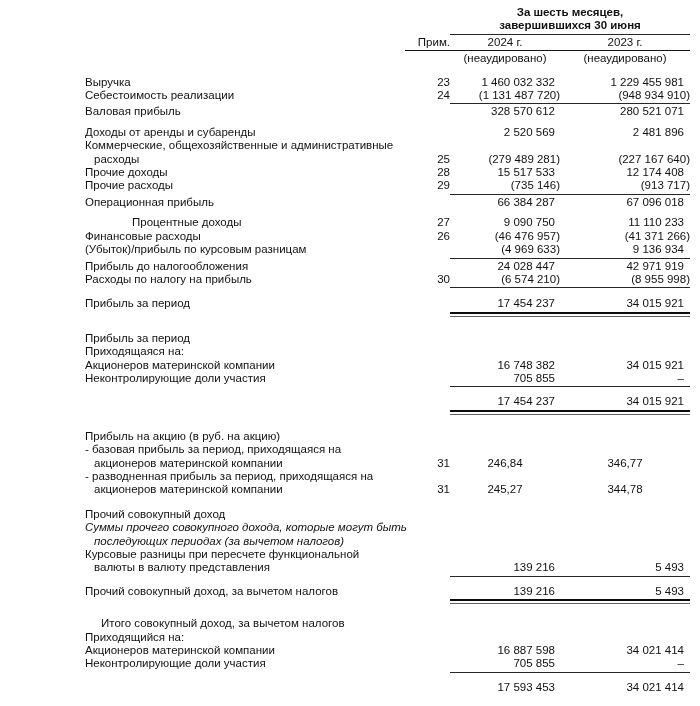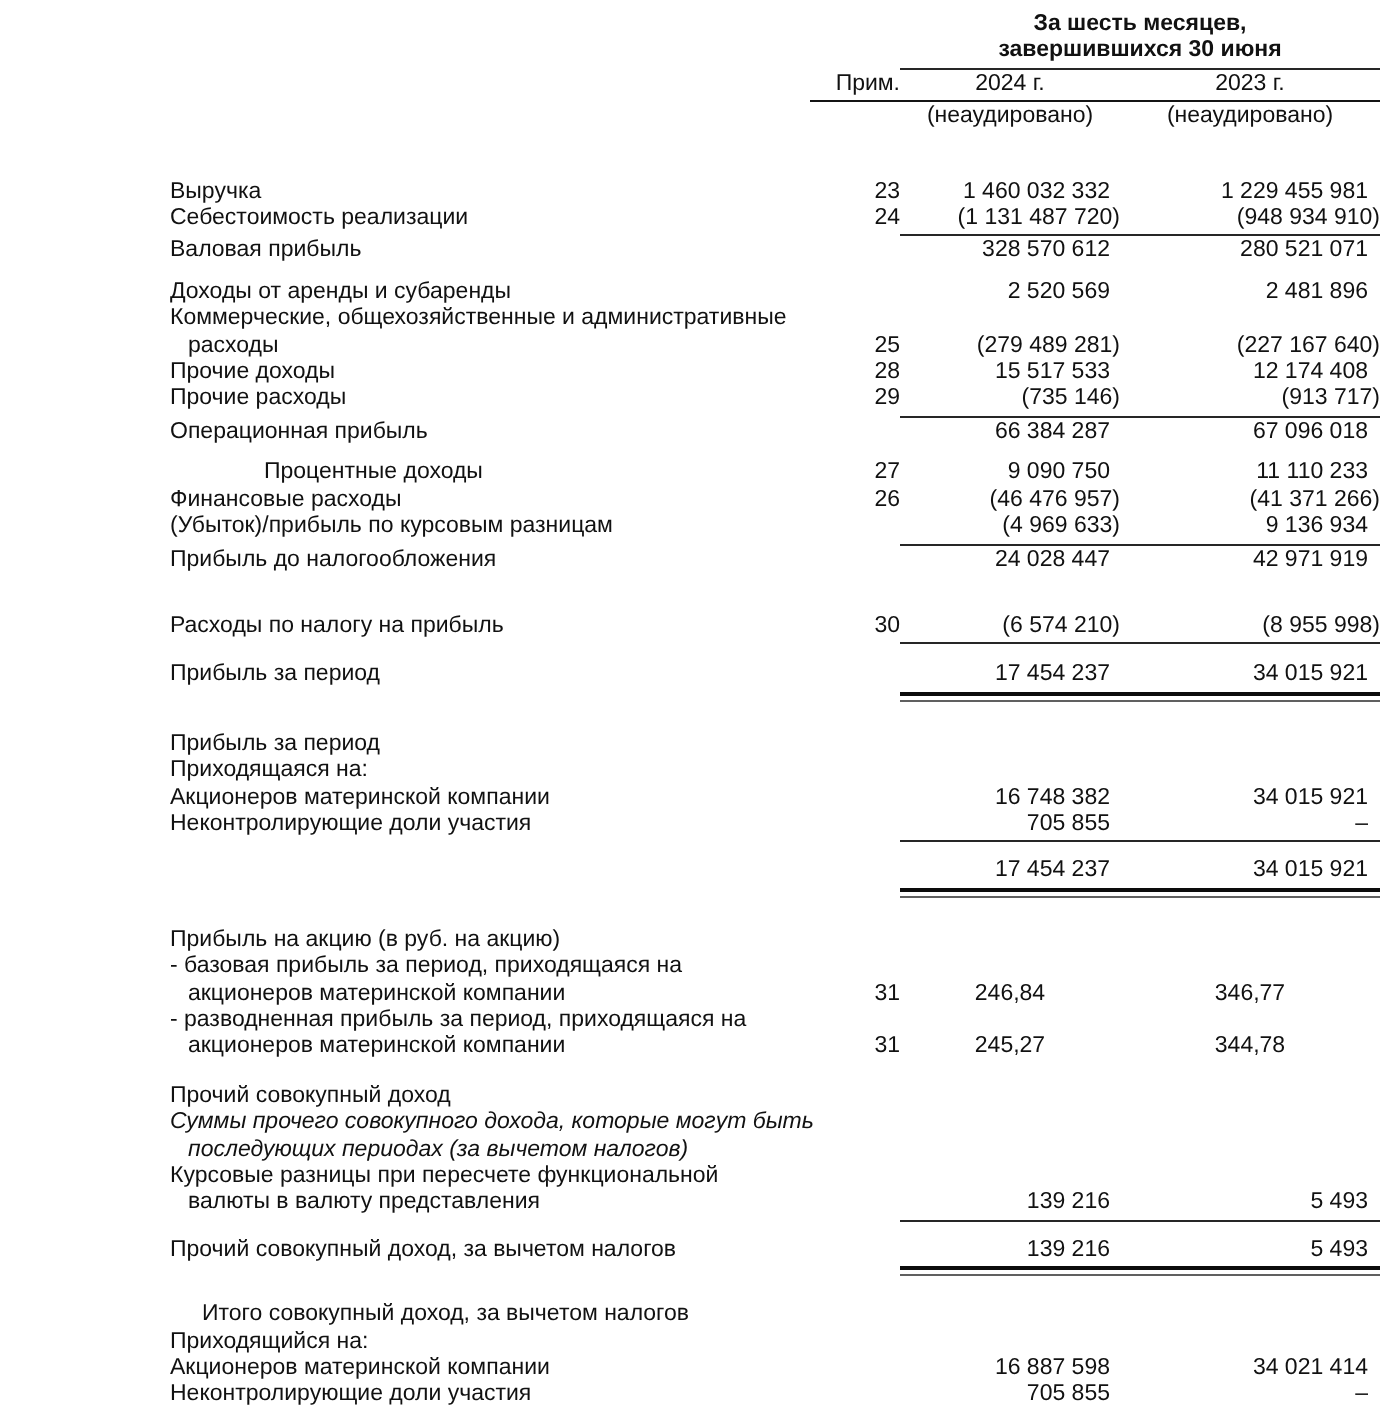--- a/index.html
+++ b/index.html
@@ -62,21 +62,21 @@
     <div class="rule rule-header2"></div>
 
     <div class="row bold hdr-years">
       <div class="cell-label"></div>
       <div class="cell-prim"></div>
       <div class="cell-v24">(неаудировано)</div>
       <div class="cell-v23">(неаудировано)</div>
     </div>
 
     <div id="statement-rows">
-        <div class="row" style="margin-top: 24px;">
+        <div class="row" style="margin-top: 10px;">
           <div class="cell-label">Выручка</div>
           <div class="cell-prim">23</div>
           <div class="cell-v24">1 460 032 332</div>
           <div class="cell-v23">1 229 455 981</div>
         </div>
         <div class="row">
           <div class="cell-label">Себестоимость реализации</div>
           <div class="cell-prim">24</div>
           <div class="cell-v24 paren">(1 131 487 720)</div>
           <div class="cell-v23 paren">(948 934 910)</div>
@@ -143,21 +143,21 @@
           <div class="cell-v24 paren">(4 969 633)</div>
           <div class="cell-v23">9 136 934</div>
         </div>
         <div class="rule rule-thin"></div>
         <div class="row bold">
           <div class="cell-label">Прибыль до налогообложения</div>
           <div class="cell-prim"></div>
           <div class="cell-v24">24 028 447</div>
           <div class="cell-v23">42 971 919</div>
         </div>
-        <div class="row" style="margin-top: 20px;">
+        <div class="row" style="margin-top: 0;">
           <div class="cell-label">Расходы по налогу на прибыль</div>
           <div class="cell-prim">30</div>
           <div class="cell-v24 paren">(6 574 210)</div>
           <div class="cell-v23 paren">(8 955 998)</div>
         </div>
         <div class="rule rule-thin"></div>
         <div class="row bold" style="margin-top: 9px;">
           <div class="cell-label">Прибыль за период</div>
           <div class="cell-prim"></div>
           <div class="cell-v24">17 454 237</div>

